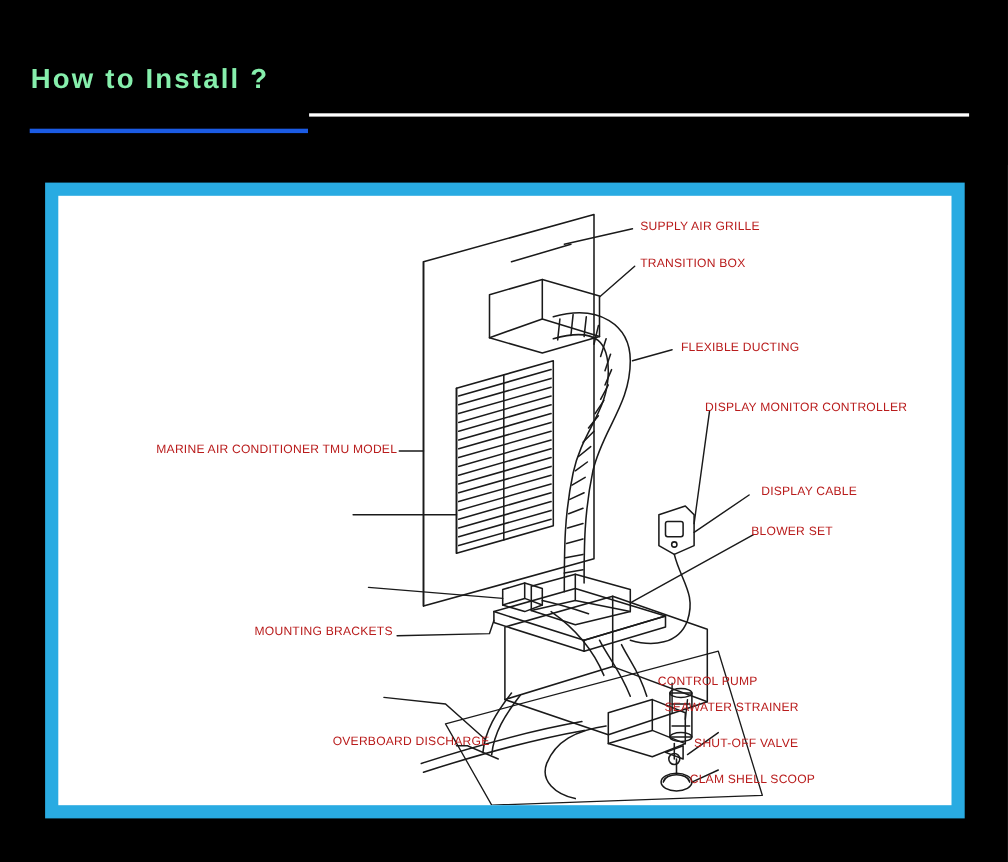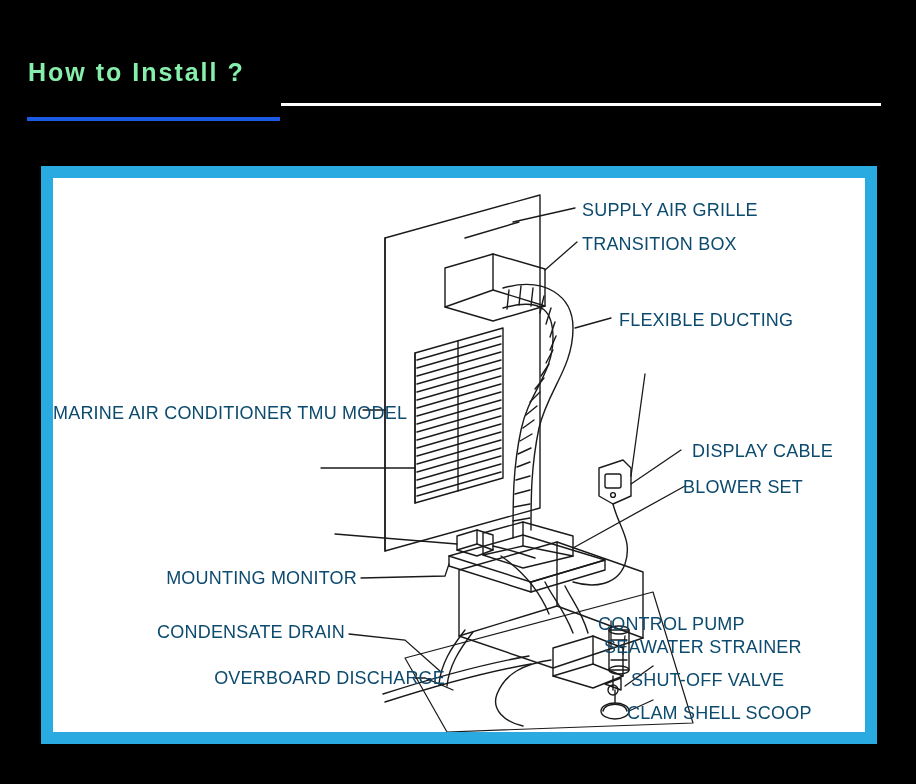--- a/index.html
+++ b/index.html
@@ -74,22 +74,22 @@
   }
   .diagram-svg {
     position: absolute;
     left: 0; top: 0;
     width: 812px;
     height: 554px;
   }
   .lbl {
     position: absolute;
     font-family: "Liberation Sans", sans-serif;
-    font-size: 18px;
-    color: #0c4a6e;
+    font-size: 11px;
+    color: #b91c1c;
     white-space: nowrap;
     letter-spacing: 0.2px;
   }
   .lbl.r { text-align: right; }
 </style>
 </head>
 <body>
 
 <div class="page">
 
@@ -241,28 +241,28 @@
           <path d="M 404 366 L 282 356"></path>
           <path d="M 396 386 L 392 398 L 308 400"></path>
           <path d="M 388 494 L 352 462 L 296 456"></path>
           <path d="M 400 512 L 372 500 L 362 500"></path>
         </g>
       </svg>
 
       <div class="lbl" style="left:529px; top:22px;">SUPPLY AIR GRILLE</div>
       <div class="lbl" style="left:529px; top:56px;">TRANSITION BOX</div>
       <div class="lbl" style="left:566px; top:132px;text-align:center;">FLEXIBLE DUCTING</div>
+      <div class="lbl" style="left:588px; top:187px;">DISPLAY MONITOR CONTROLLER</div>
       <div class="lbl" style="left:639px; top:263px;">DISPLAY CABLE</div>
       <div class="lbl" style="left:630px; top:299px;">BLOWER SET</div>
       <div class="lbl" style="left:545px; top:436px;">CONTROL PUMP</div>
       <div class="lbl" style="left:551px; top:459px;">SEAWATER STRAINER</div>
       <div class="lbl" style="left:578px; top:492px;">SHUT-OFF VALVE</div>
       <div class="lbl" style="left:574px; top:525px;">CLAM SHELL SCOOP</div>
 
       <div class="lbl r" style="left:0px; top:225px; width:308px;">MARINE AIR CONDITIONER TMU MODEL</div>
-      <div class="lbl r" style="left:0px; top:390px; width:304px;">MOUNTING MONITOR</div>
-      <div class="lbl r" style="left:0px; top:444px; width:292px;">CONDENSATE DRAIN</div>
+      <div class="lbl r" style="left:0px; top:390px; width:304px;">MOUNTING BRACKETS</div>
       <div class="lbl r" style="left:0px; top:490px; width:392px;">OVERBOARD DISCHARGE</div>
 
     </div>
   </div>
 
 </div>
 
 </body></html>

